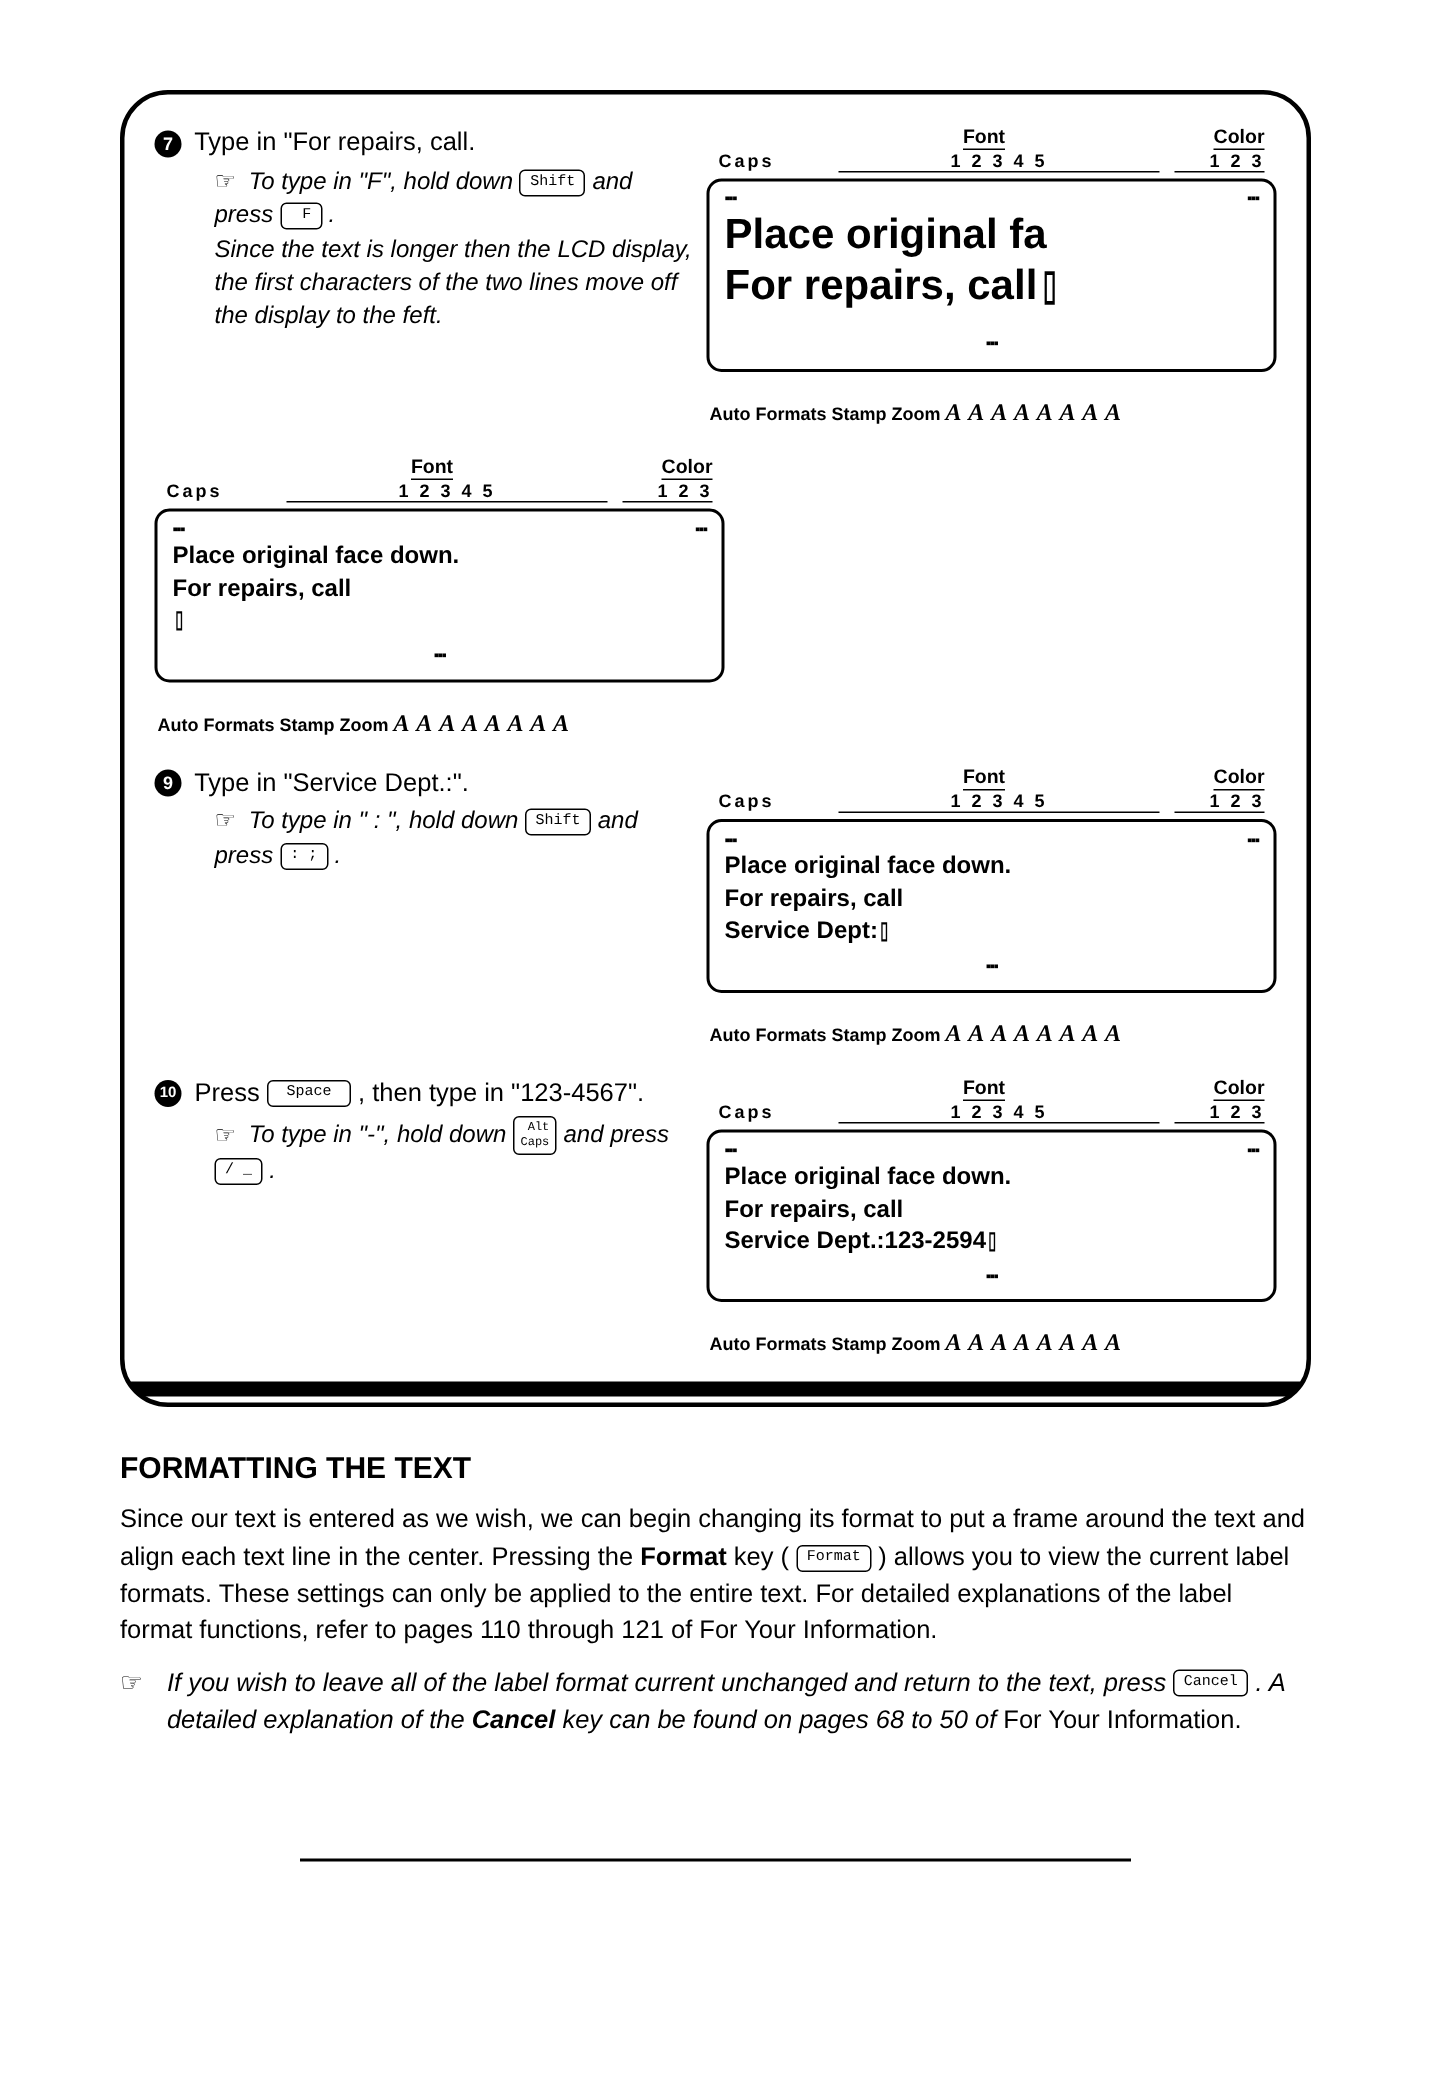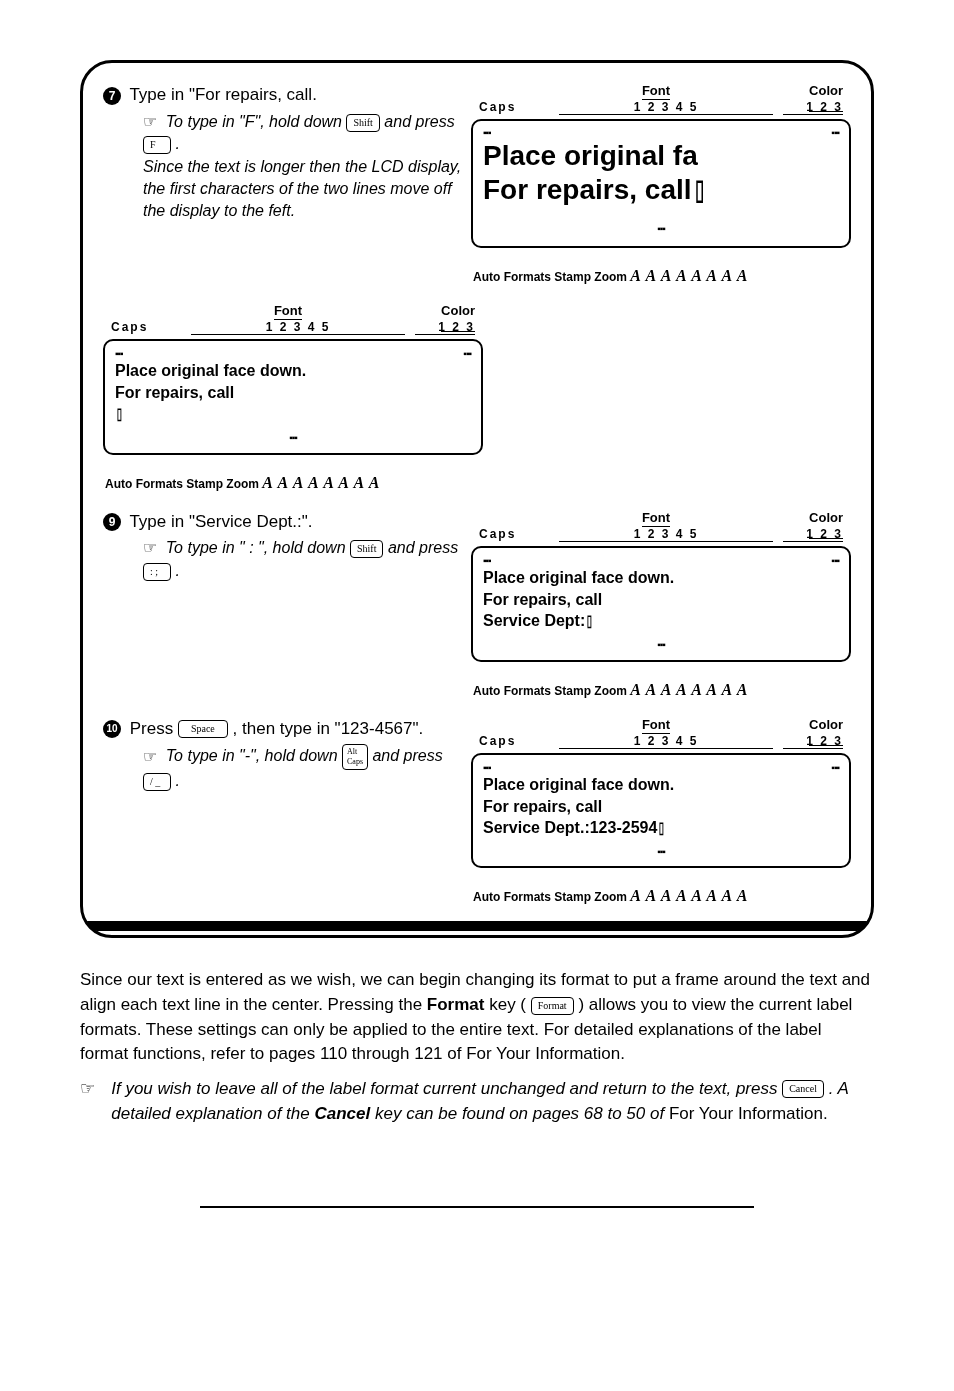--- a/index.html
+++ b/index.html
@@ -68,43 +68,43 @@
     font-style: normal;
     margin-right: 4px;
   }
   .keycap {
     display: inline-block;
     border: 1.5px solid #000;
     border-radius: 4px;
     padding: 0 6px;
     font-size: 10px;
     font-style: normal;
-    font-family: Liberation Serif, serif;
+    font-family: Liberation Mono, monospace;
     min-width: 14px;
-    text-align: left;
+    text-align: right;
     line-height: 16px;
     vertical-align: middle;
     background: #fff;
   }
   .keycap.wide { padding: 0 12px; }
   .keycap.tall { padding: 2px 4px; font-size: 8px; line-height: 10px; }
   
   .lcd-header {
     display: flex;
     font-size: 13px;
     font-weight: bold;
     padding: 0 8px;
     margin-bottom: 2px;
     align-items: center;
   }
   .lcd-header .caps { width: 70px; }
   .lcd-header .font { flex: 1; text-align: center; }
   .lcd-header .font u { text-decoration: none; border-bottom: 1.5px solid #000; padding-bottom: 1px;}
   .lcd-header .color { width: 80px; text-align: right; }
-  .lcd-header .color u { text-decoration: none; border-bottom: 1.5px solid #000; padding-bottom: 13px;}
+  .lcd-header .color u { text-decoration: none; border-bottom: 1.5px solid #000; padding-bottom: 1px;}
   .lcd-header-nums {
     display: flex;
     font-size: 12px;
     font-weight: bold;
     padding: 0 8px;
     letter-spacing: 2px;
   }
   .lcd-header-nums .caps { width: 70px; }
   .lcd-header-nums .font { flex: 1; text-align: center; border-bottom: 1.5px solid #000; margin: 0 10px;}
   .lcd-header-nums .color { width: 60px; text-align: right; border-bottom: 1.5px solid #000;}
@@ -322,20 +322,21 @@
         </div>
         <div class="lcd-footer">
           <span>Auto Formats Stamp Zoom</span>
           <span class="aa">A A A A A A A A</span>
         </div>
       </div>
     </div>
 
   </div>
 
+  <div class="section-heading">FORMATTING THE TEXT</div>
   <div class="body-text">
     <span>Since our text is entered as we wish, we can begin changing its format to put a frame around the text and align each text line in the center.  Pressing the </span>
     <b>Format</b>
     <span> key ( </span>
     <span class="keycap">Format</span>
     <span> ) allows you to view the current label formats.  These settings can only be applied to the entire text.  For detailed explanations of the label format functions, refer to pages 110 through 121 of For Your Information.</span>
   </div>
   <div class="footnote">
     <span class="hand">☞</span>
     <div>

